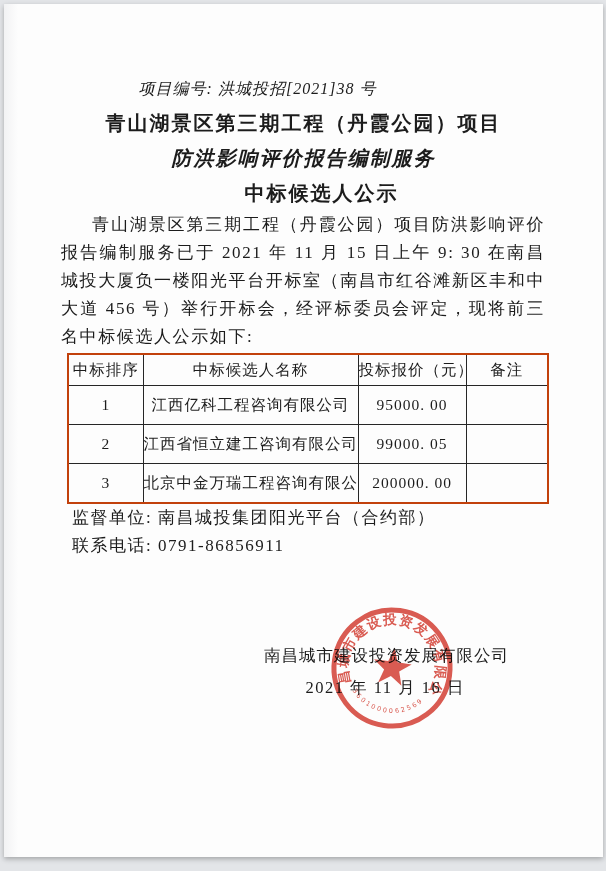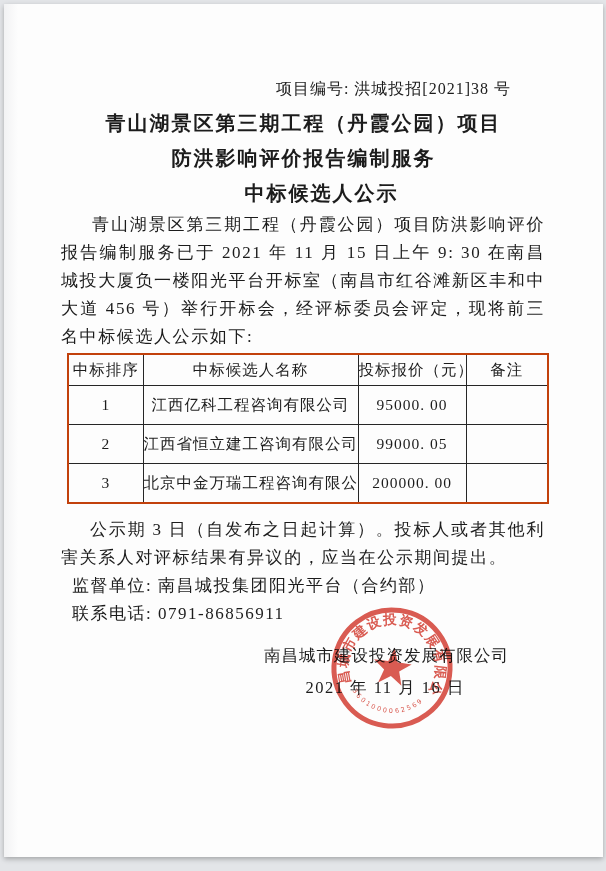--- a/index.html
+++ b/index.html
@@ -18,35 +18,36 @@
     color: #1c1c1c;
   }
   .page::before { 
     content: "";
     position: absolute; left: 0; top: 0; bottom: 0; width: 14px;
     background: linear-gradient(to right, rgba(60,70,90,0.06), rgba(0,0,0,0));
     pointer-events: none;
   }
   .doc-number {
     margin-top: 74px;
-    text-align: right;
+    text-align: center;
     margin-right: 92px;
     font-size: 16px;
     letter-spacing: 1px;
     line-height: 22px;
+    font-style: italic;
   }
   .title {
     text-align: center;
     font-weight: 700;
     font-size: 20px;
     letter-spacing: 2px;
     line-height: 26px;
   }
   .title-1 { margin-top: 10px; }
-  .title-2 { margin-top: 9px; }
+  .title-2 { margin-top: 9px; font-style: italic; }
   .title-3 { margin-top: 9px; padding-left: 36px; }
   .para {
     margin: 0 58px 0 57px;
     font-size: 17px;
     line-height: 28px;
     letter-spacing: 1.6px;
     text-align: justify;
   }
   .para-1 { margin-top: 5px; text-indent: 31px; }
   .para-2 { margin-top: 12px; text-indent: 29px; }
@@ -145,21 +146,20 @@
       </tr>
       <tr>
         <td>3</td>
         <td>北京中金万瑞工程咨询有限公司</td>
         <td>200000. 00</td>
         <td></td>
       </tr>
     </tbody>
   </table>
 
-  <div class="para para-2">公示期 3 日（自发布之日起计算）。投标人或者其他利害关系人对评标结果有异议的，应当在公示期间提出。</div>
 
   <div class="indent-line">监督单位: 南昌城投集团阳光平台（合约部）</div>
   <div class="indent-line">联系电话: 0791-86856911</div>
 
   <div class="company-line">南昌城市建设投资发展有限公司</div>
   <div class="sign-date-line">2021 年 11 月 16 日</div>
 
   <svg class="seal" viewBox="0 0 136 136" xmlns="http://www.w3.org/2000/svg">
     <g transform="rotate(8 68 68)" fill="#d6453a" stroke="none">
       <circle cx="68" cy="68" r="58" fill="none" stroke="#d6453a" stroke-width="5"></circle>

